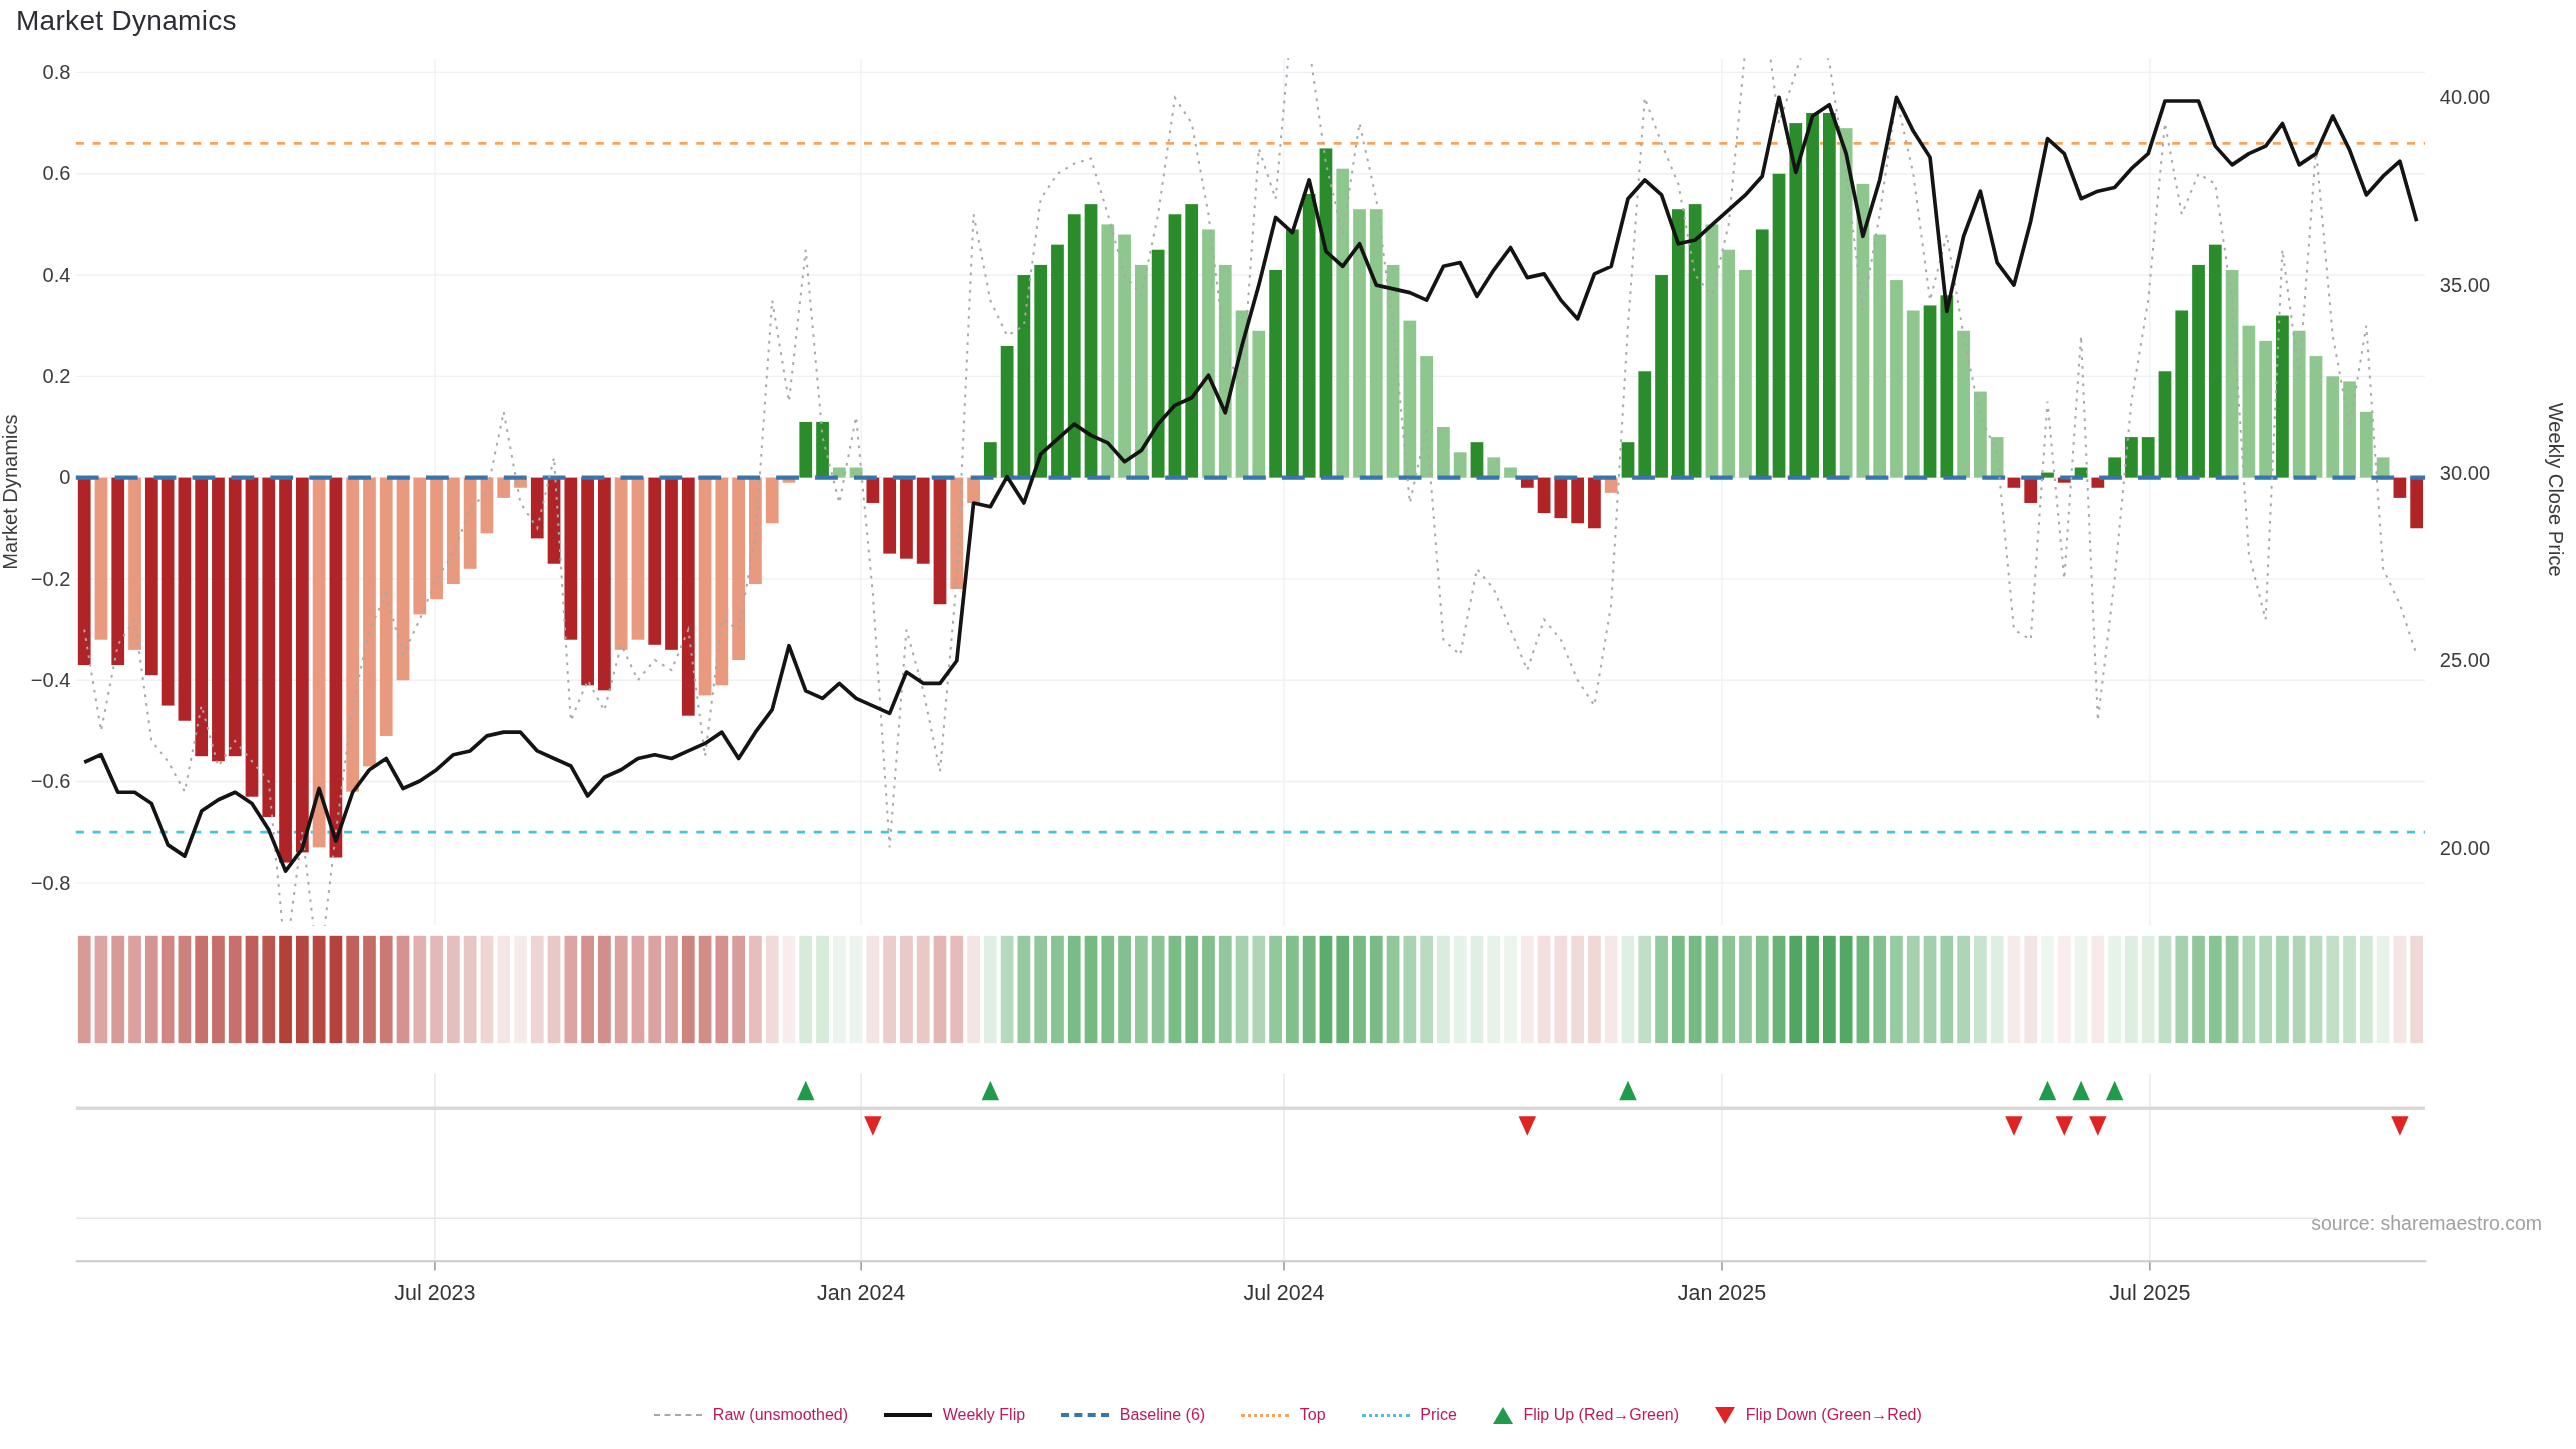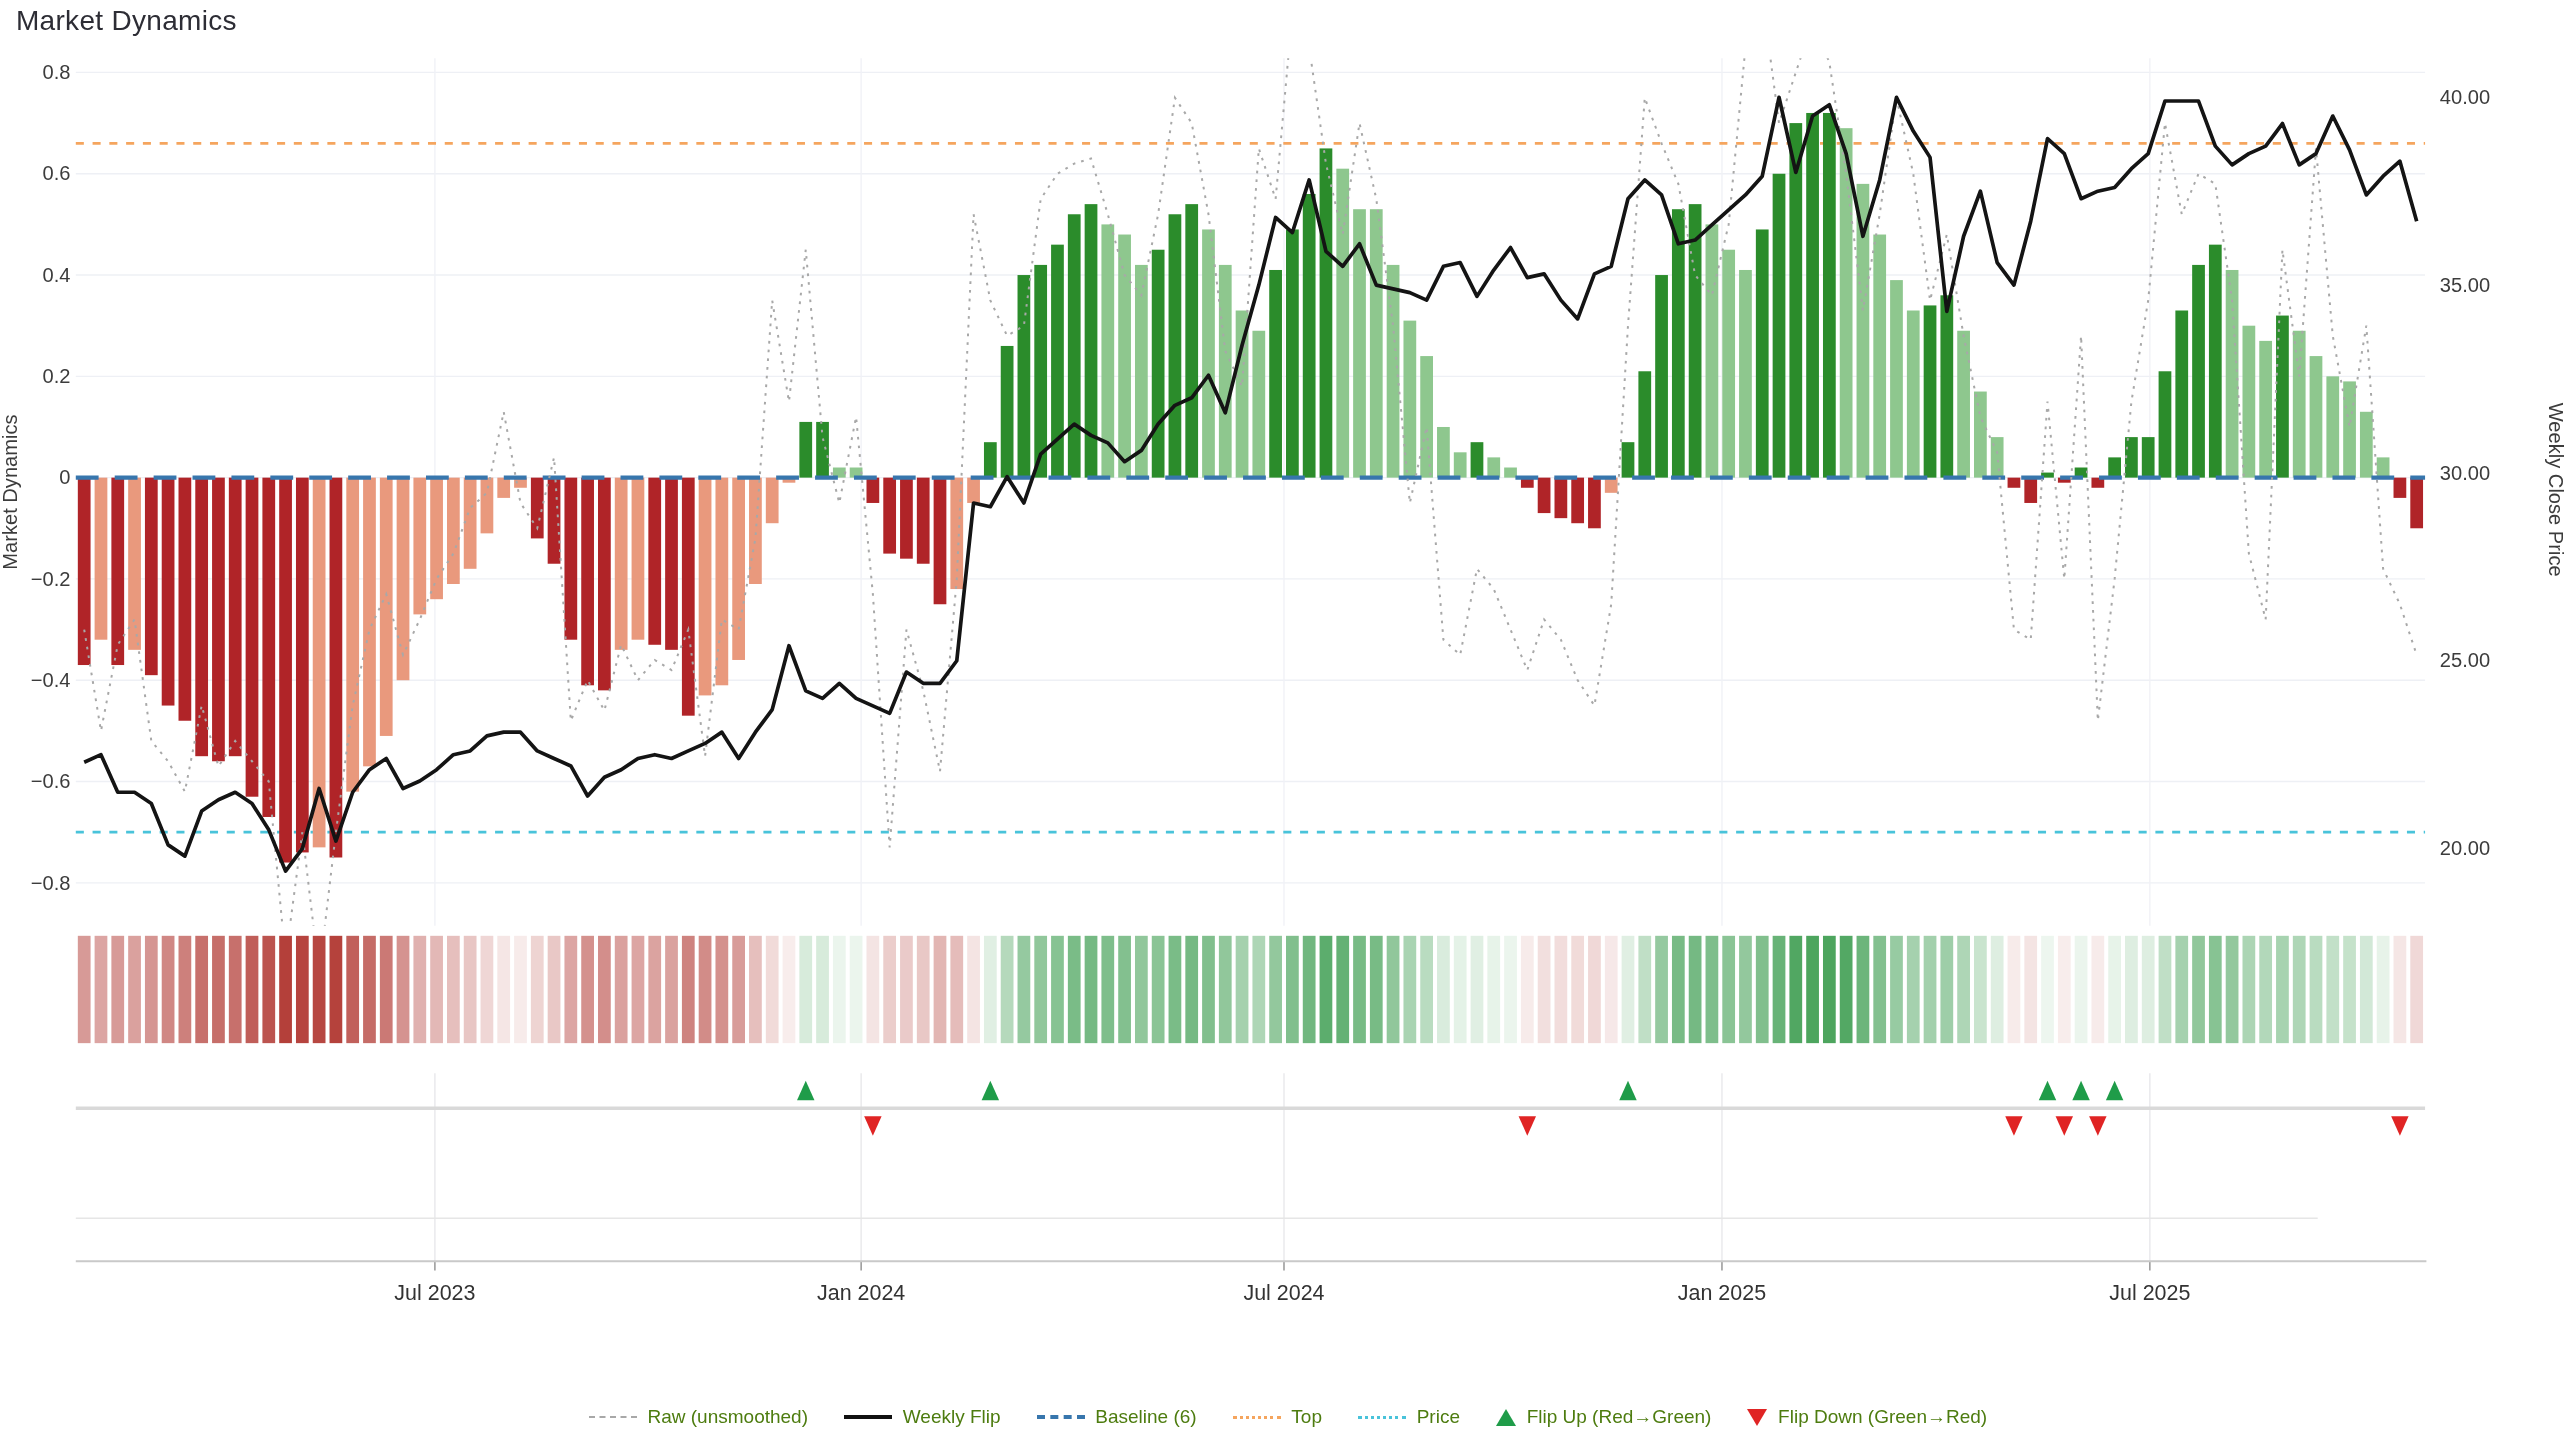--- a/index.html
+++ b/index.html
@@ -3,21 +3,21 @@
 <meta charset="utf-8">
 <style>
   html,body{margin:0;padding:0;background:#ffffff;}
   .page{position:relative;width:2576px;height:1449px;background:#fff;overflow:hidden;
         font-family:"Liberation Sans", sans-serif;}
   .title{position:absolute;left:16px;top:5.4px;font-size:28px;color:#2d2d35;letter-spacing:0.3px;}
   .source{position:absolute;left:0;top:1212px;width:2542px;text-align:right;
           font-size:19.5px;color:#a0a0a0;}
   #chart-svg{position:absolute;left:0;top:0;}
   .legend{position:absolute;left:0;top:1406px;width:2576px;display:flex;
-          justify-content:center;align-items:center;gap:36px;font-size:19px;color:#4d7c0f;}
+          justify-content:center;align-items:center;gap:36px;font-size:16px;color:#be185d;}
   .legend-item{display:flex;align-items:center;gap:10.7px;}
   .sw{display:inline-block;width:48px;height:0;}
   .sw-raw{border-top:2px dashed #a8a8a8;}
   .sw-close{border-top:4px solid #111111;}
   .sw-baseline{border-top:4px dashed #3776ad;}
   .sw-top{border-top:3.4px dotted #f5a55e;}
   .sw-bottom{border-top:3.4px dotted #49c3da;}
   .tri{display:inline-block;width:0;height:0;}
   .tri-up{border-left:10px solid transparent;border-right:10px solid transparent;
           border-bottom:17.4px solid #1f9c49;}
@@ -392,20 +392,21 @@
         <text x="3637" y="155" text-anchor="start" font-size="30" fill="#3c3c3c" font-family="Liberation Sans, sans-serif">40.00</text>
         <text x="3637" y="435" text-anchor="start" font-size="30" fill="#3c3c3c" font-family="Liberation Sans, sans-serif">35.00</text>
         <text x="3637" y="715" text-anchor="start" font-size="30" fill="#3c3c3c" font-family="Liberation Sans, sans-serif">30.00</text>
         <text x="3637" y="995" text-anchor="start" font-size="30" fill="#3c3c3c" font-family="Liberation Sans, sans-serif">25.00</text>
         <text x="3637" y="1275" text-anchor="start" font-size="30" fill="#3c3c3c" font-family="Liberation Sans, sans-serif">20.00</text>
       </g>
       <text x="26" y="733.5" text-anchor="middle" font-size="30" fill="#3c3c3c" transform="rotate(-90 26 733.5)" font-family="Liberation Sans, sans-serif">Market Dynamics</text>
       <text x="3800" y="730" text-anchor="middle" font-size="30" fill="#3c3c3c" transform="rotate(90 3800 730)" font-family="Liberation Sans, sans-serif">Weekly Close Price</text>
     </svg>
 
+  <div class="source">source: sharemaestro.com</div>
 
   <div class="legend">
     <div class="legend-item">
       <span class="sw sw-raw"></span>
       <span>Raw (unsmoothed)</span>
     </div>
     <div class="legend-item">
       <span class="sw sw-close"></span>
       <span>Weekly Flip</span>
     </div>

